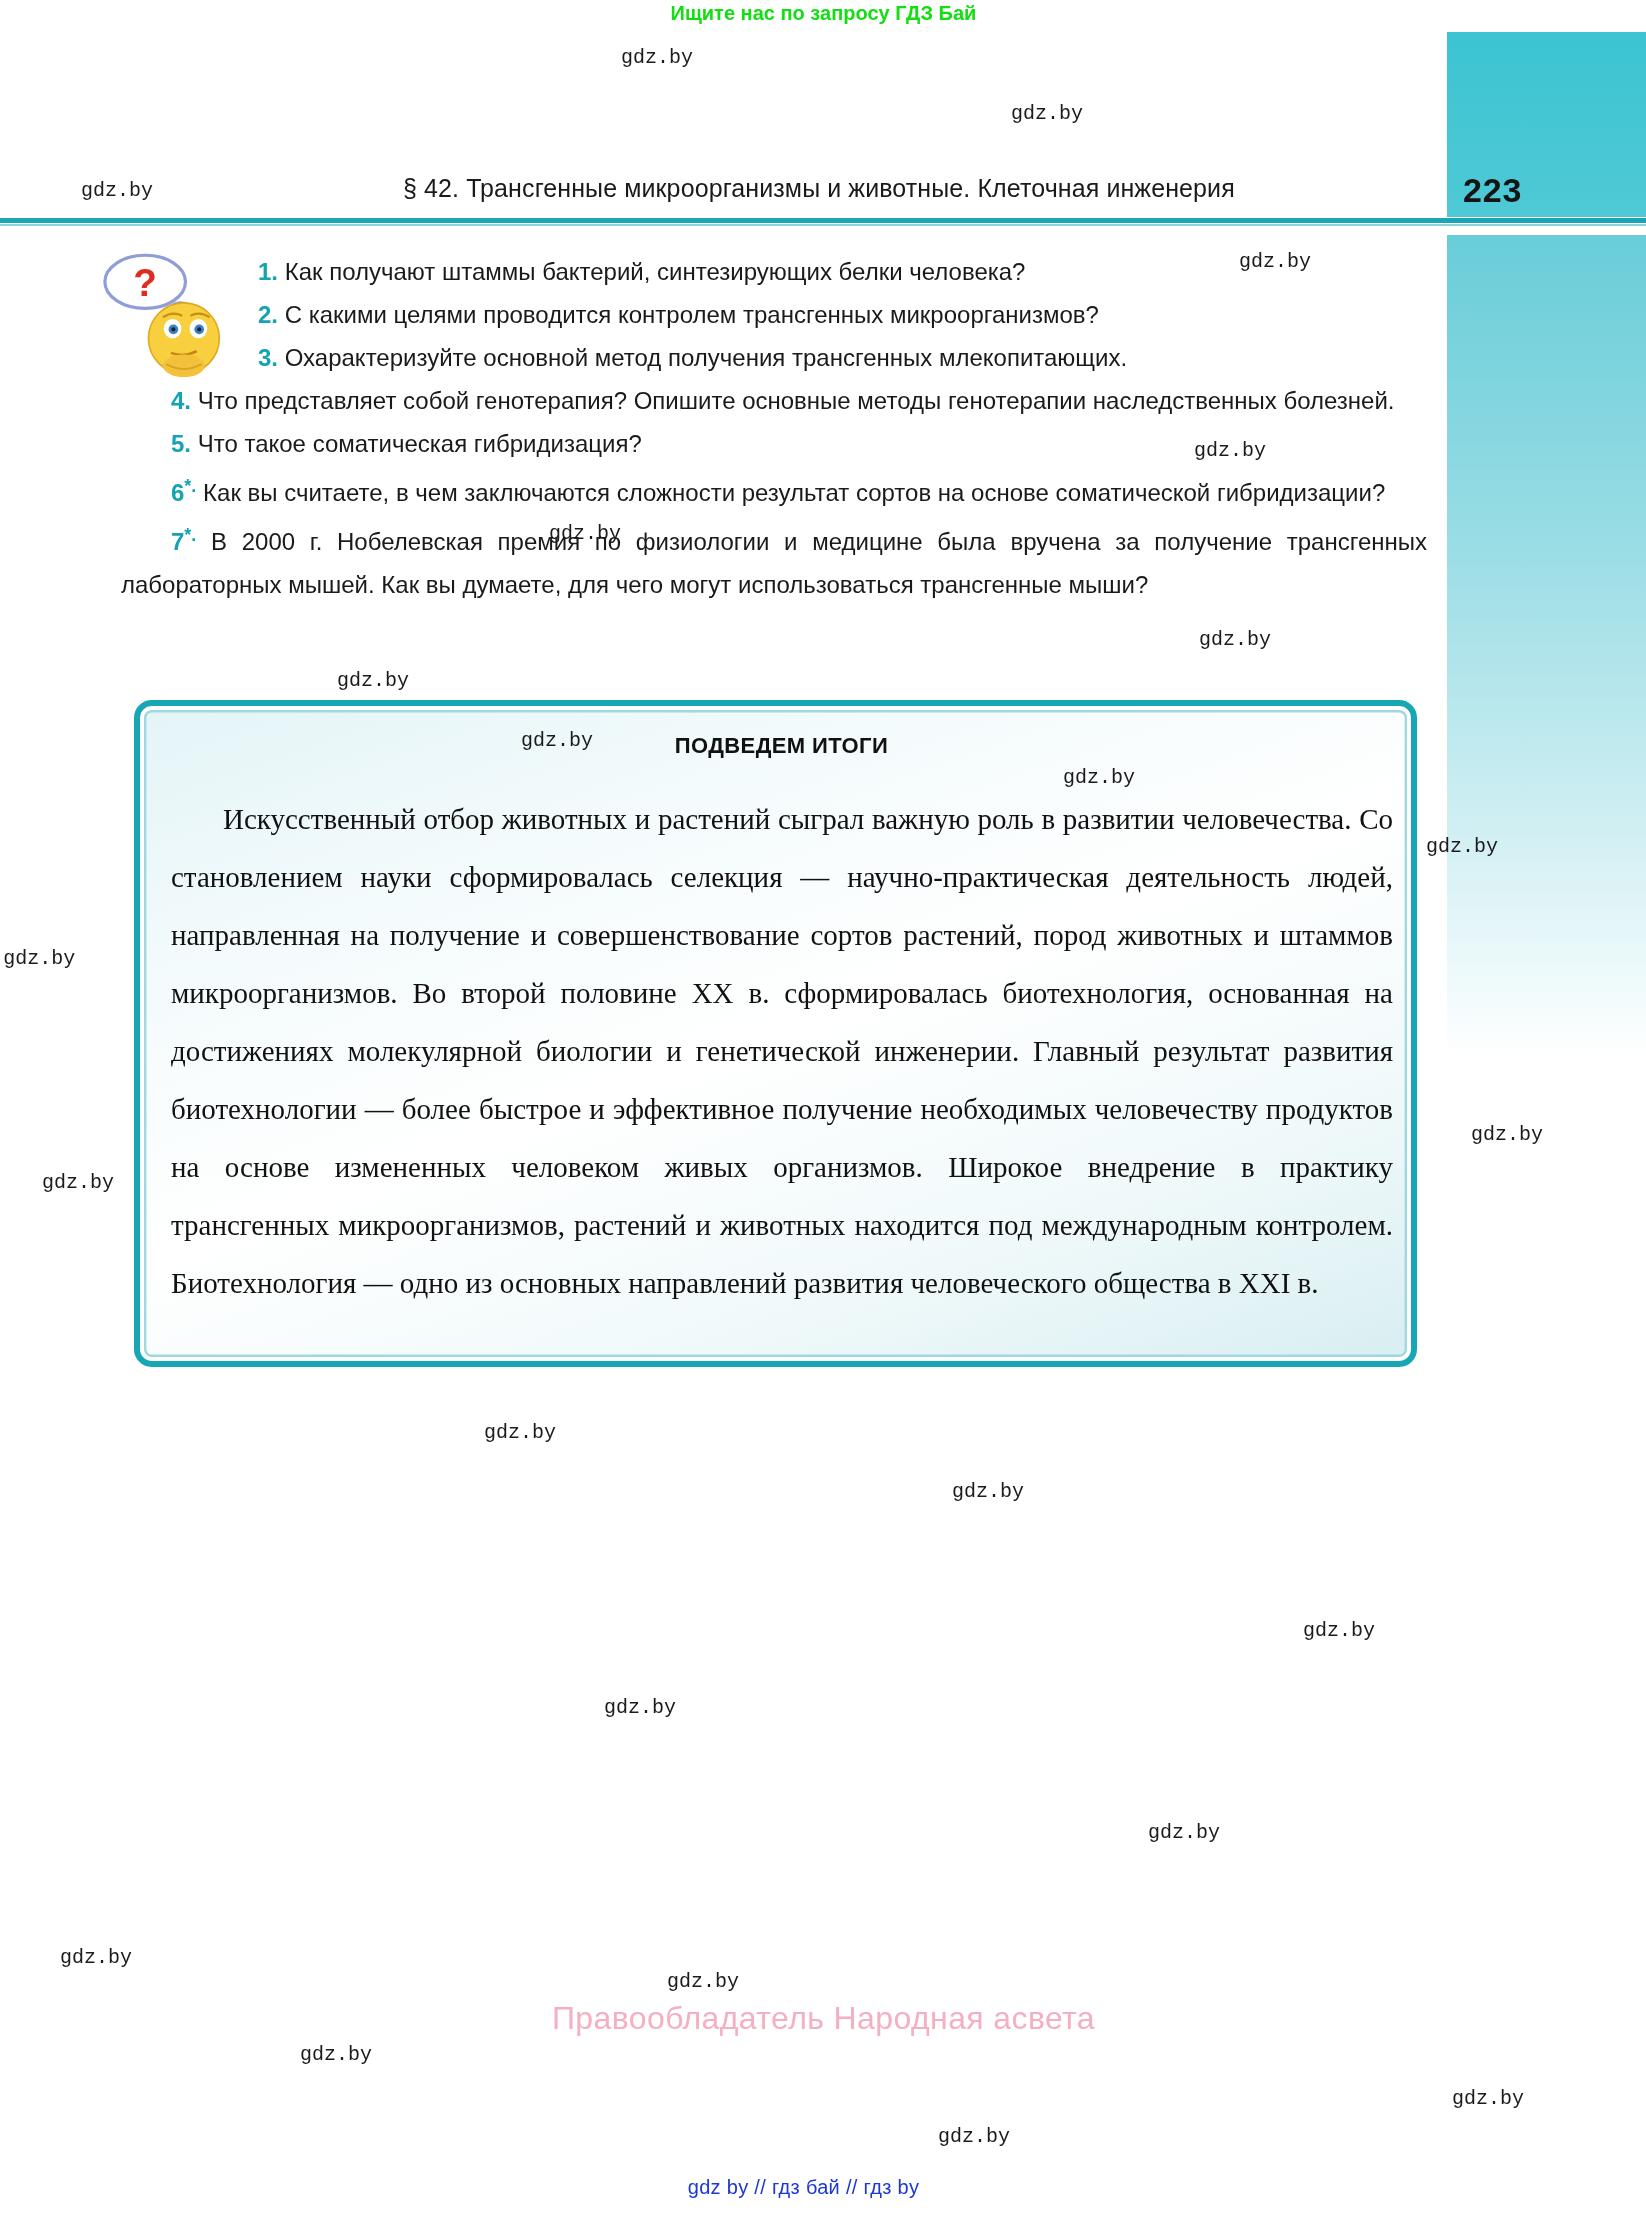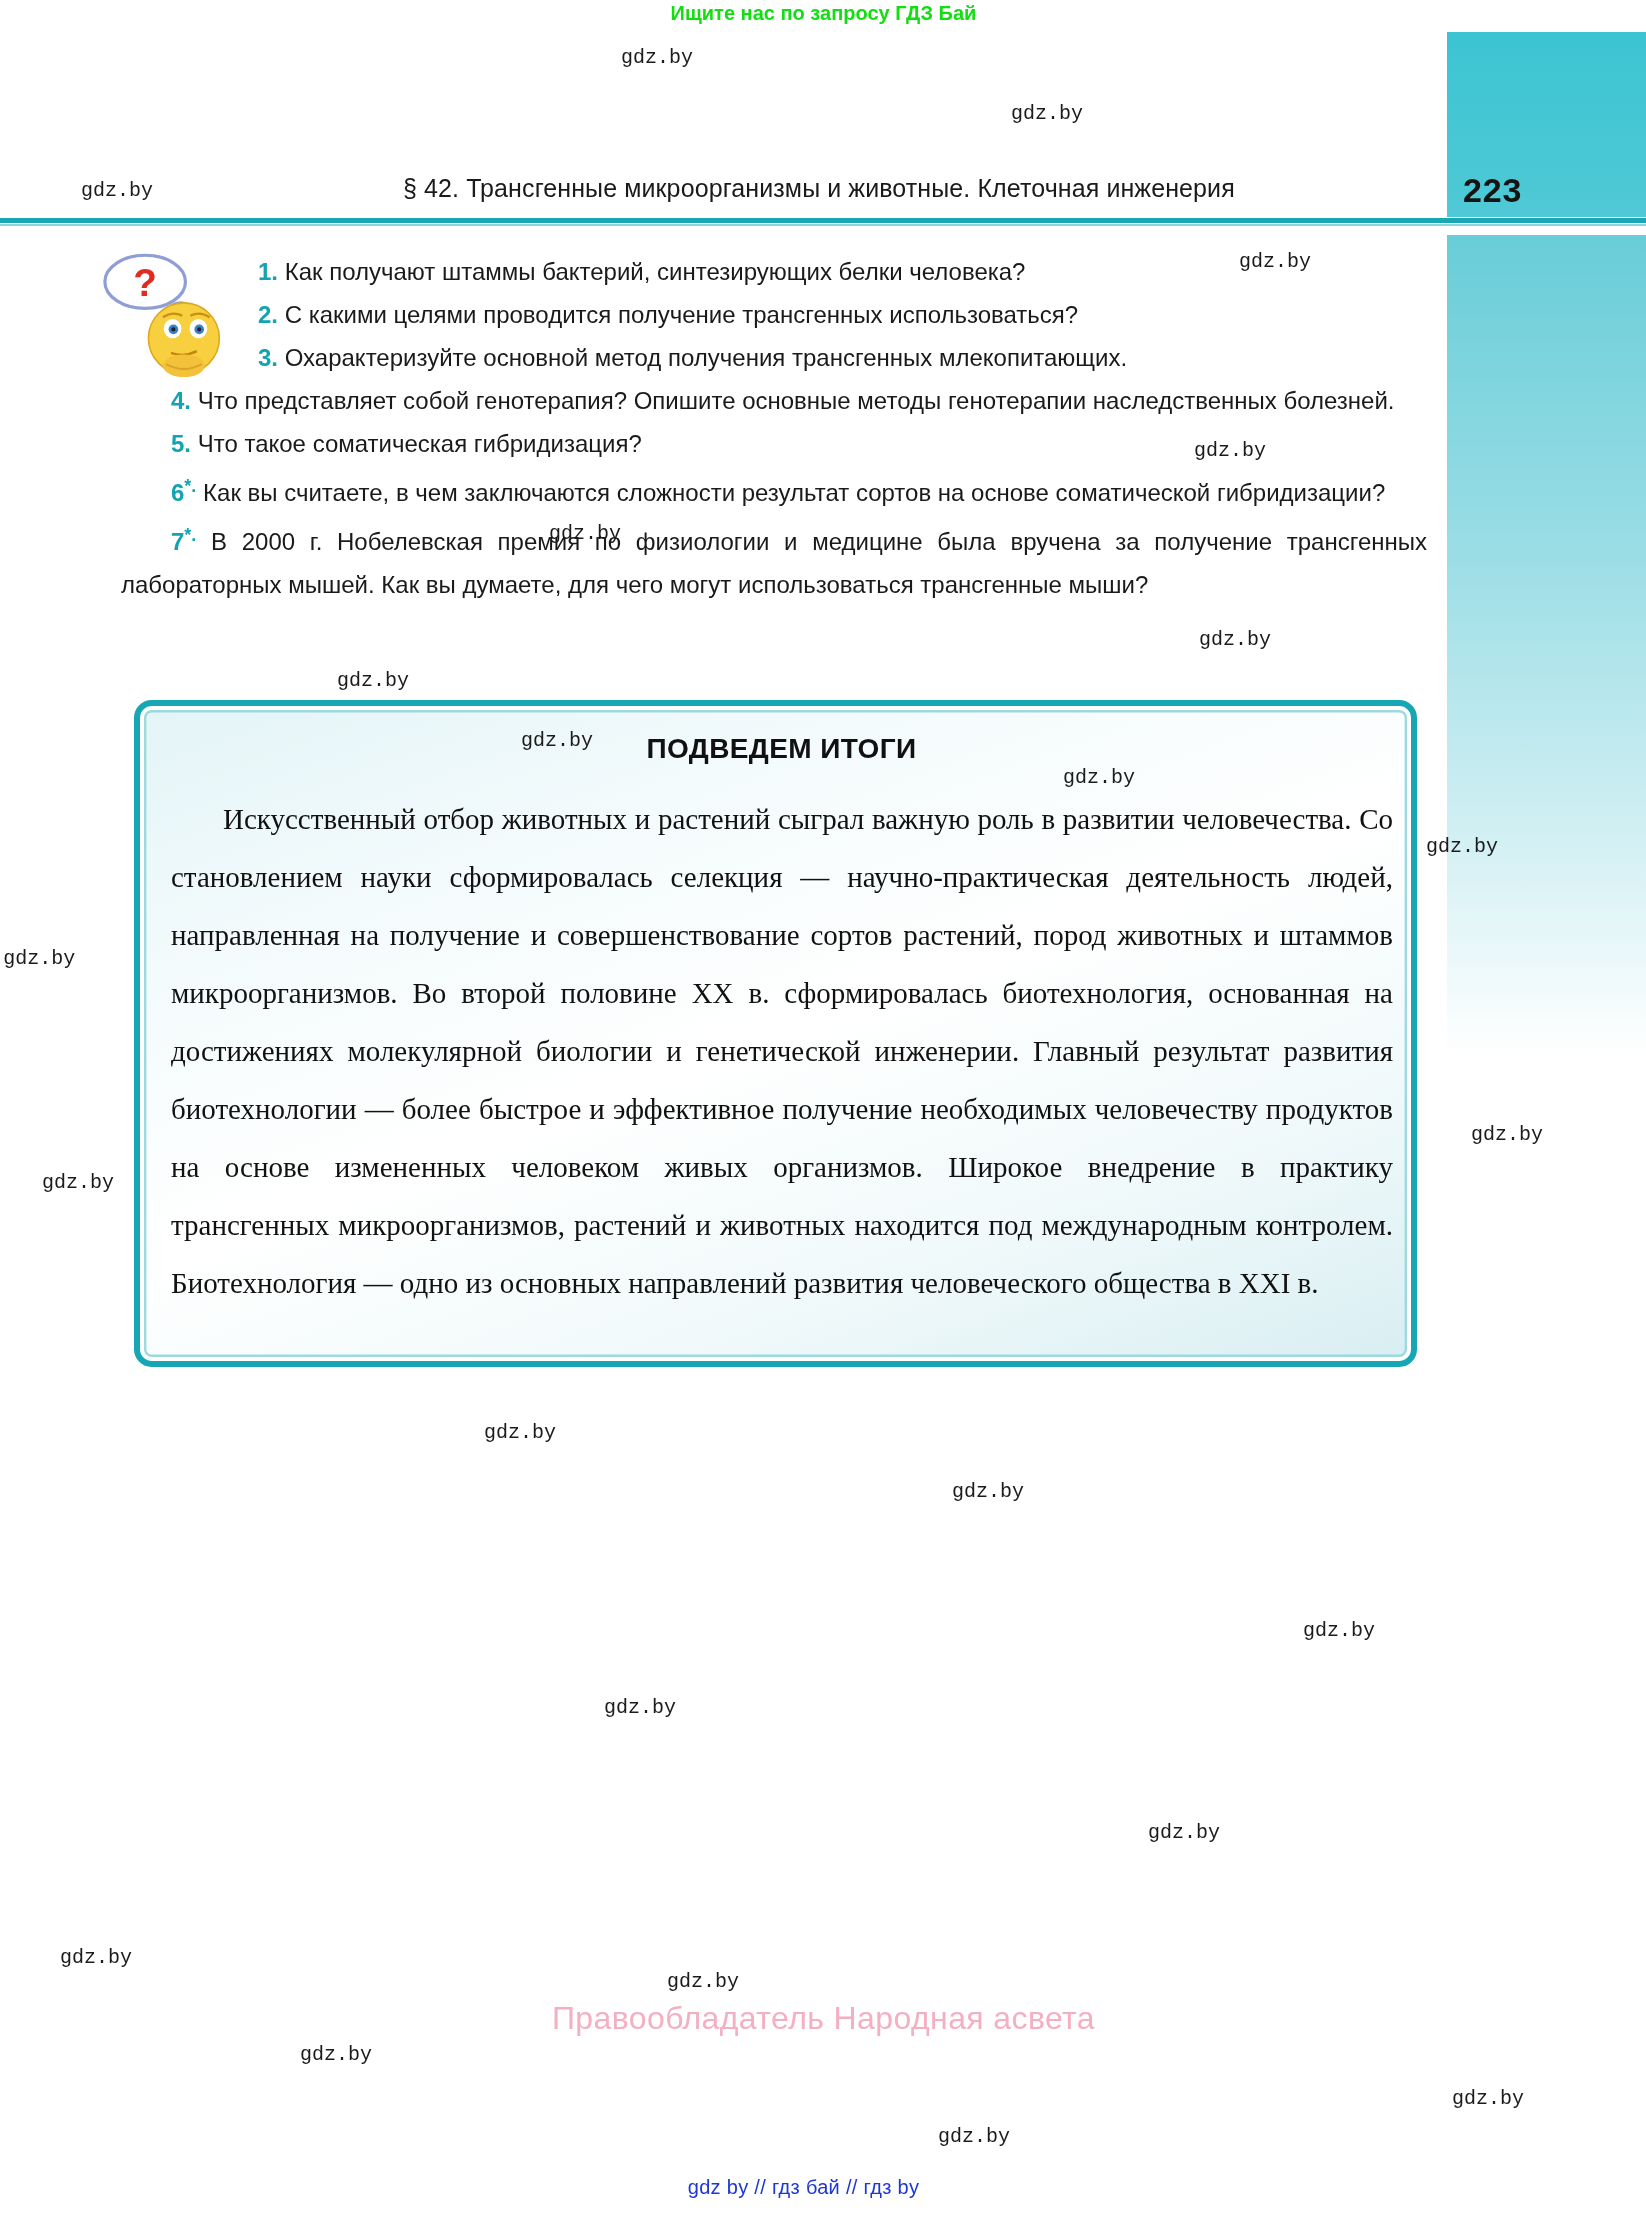--- a/index.html
+++ b/index.html
@@ -130,21 +130,21 @@
     box-sizing: border-box;
     background: linear-gradient(160deg, #e3f4f7 0%, #f4fbfc 26%, #ffffff 50%, #f0f9fa 76%, #d8eef2 100%);
     box-shadow: inset 0 0 0 4px #ffffff, inset 0 0 0 6.4px #9ed9e0;
   }
   .summary-title {
     position: absolute;
     left: 0;
     top: 27px;
     width: 1283px;
     text-align: center;
-    font-size: 28px;
+    font-size: 22px;
     font-weight: bold;
     color: #111111;
     letter-spacing: 0.4px;
   }
   .summary-body {
     position: absolute;
     left: 31px;
     top: 84px;
     width: 1222px;
     font-family: "Liberation Serif", serif;
@@ -227,21 +227,21 @@
     </svg>
   </div>
 
   <div class="questions">
     <div class="q-line indented">
       <span class="qnum">1.</span>
       <span>Как получают штаммы бактерий, синтезирующих белки человека?</span>
     </div>
     <div class="q-line indented">
       <span class="qnum">2.</span>
-      <span>С какими целями проводится получение трансгенных использоваться?</span>
+      <span>С какими целями проводится контролем трансгенных микроорганизмов?</span>
     </div>
     <div class="q-line indented">
       <span class="qnum">3.</span>
       <span>Охарактеризуйте основной метод получения трансгенных млекопитающих.</span>
     </div>
     <div class="q-para">
       <span class="qnum">4.</span>
       <span>Что представляет собой генотерапия? Опишите основные методы генотерапии наследственных болезней.</span>
     </div>
     <div class="q-para">

